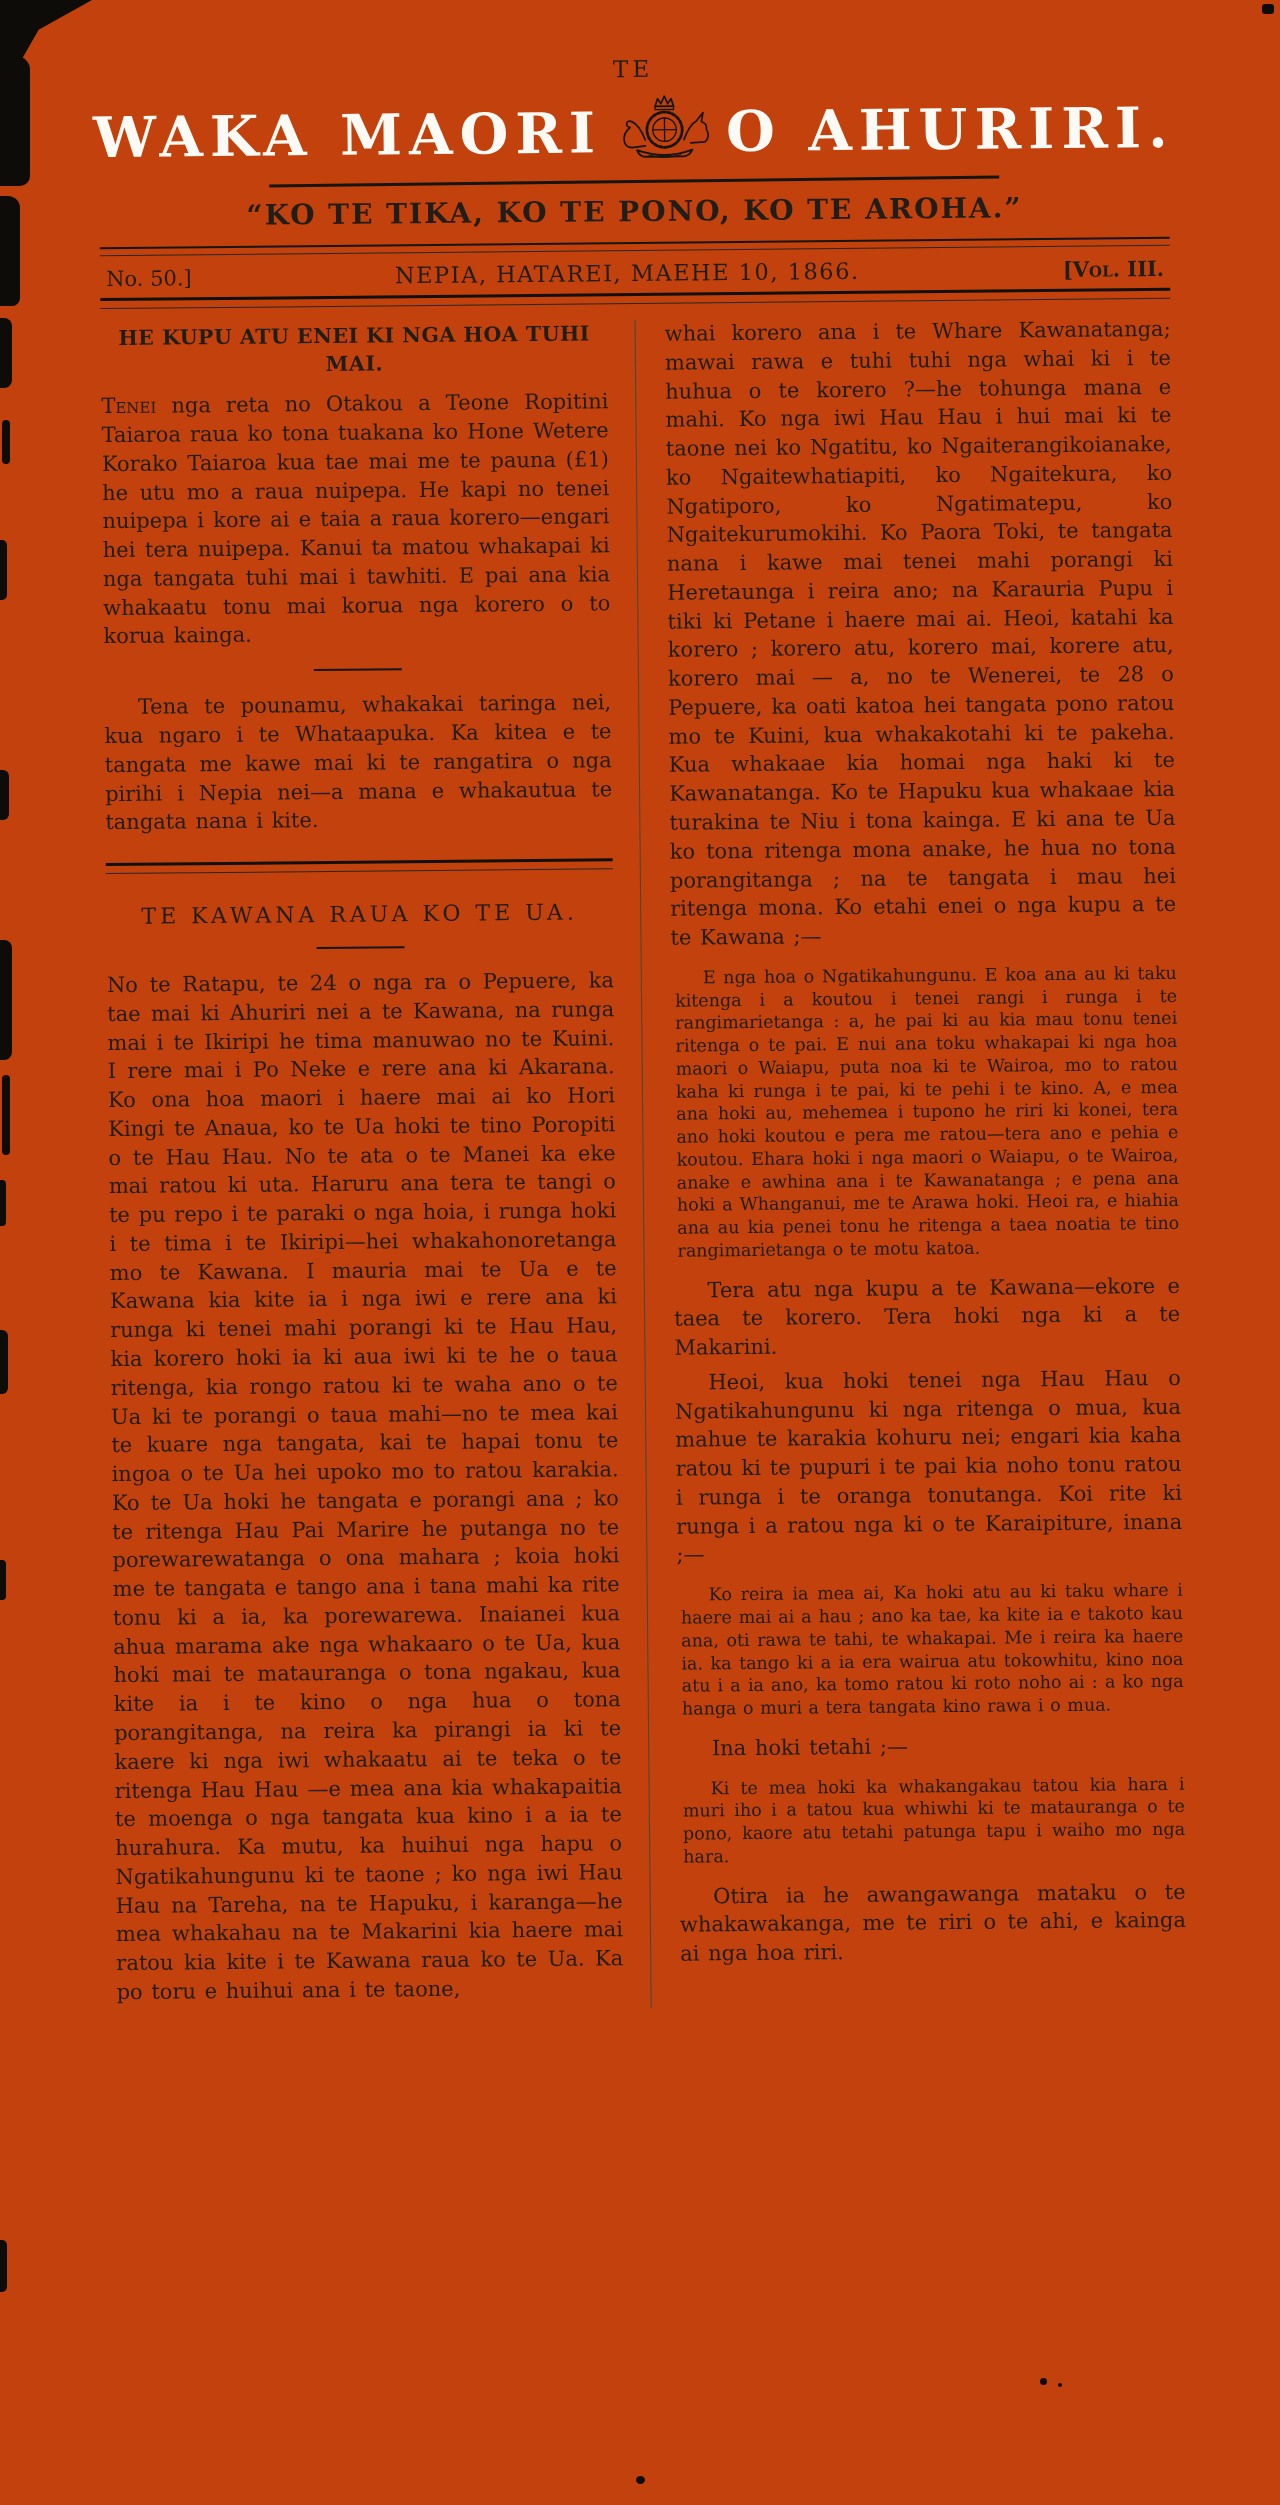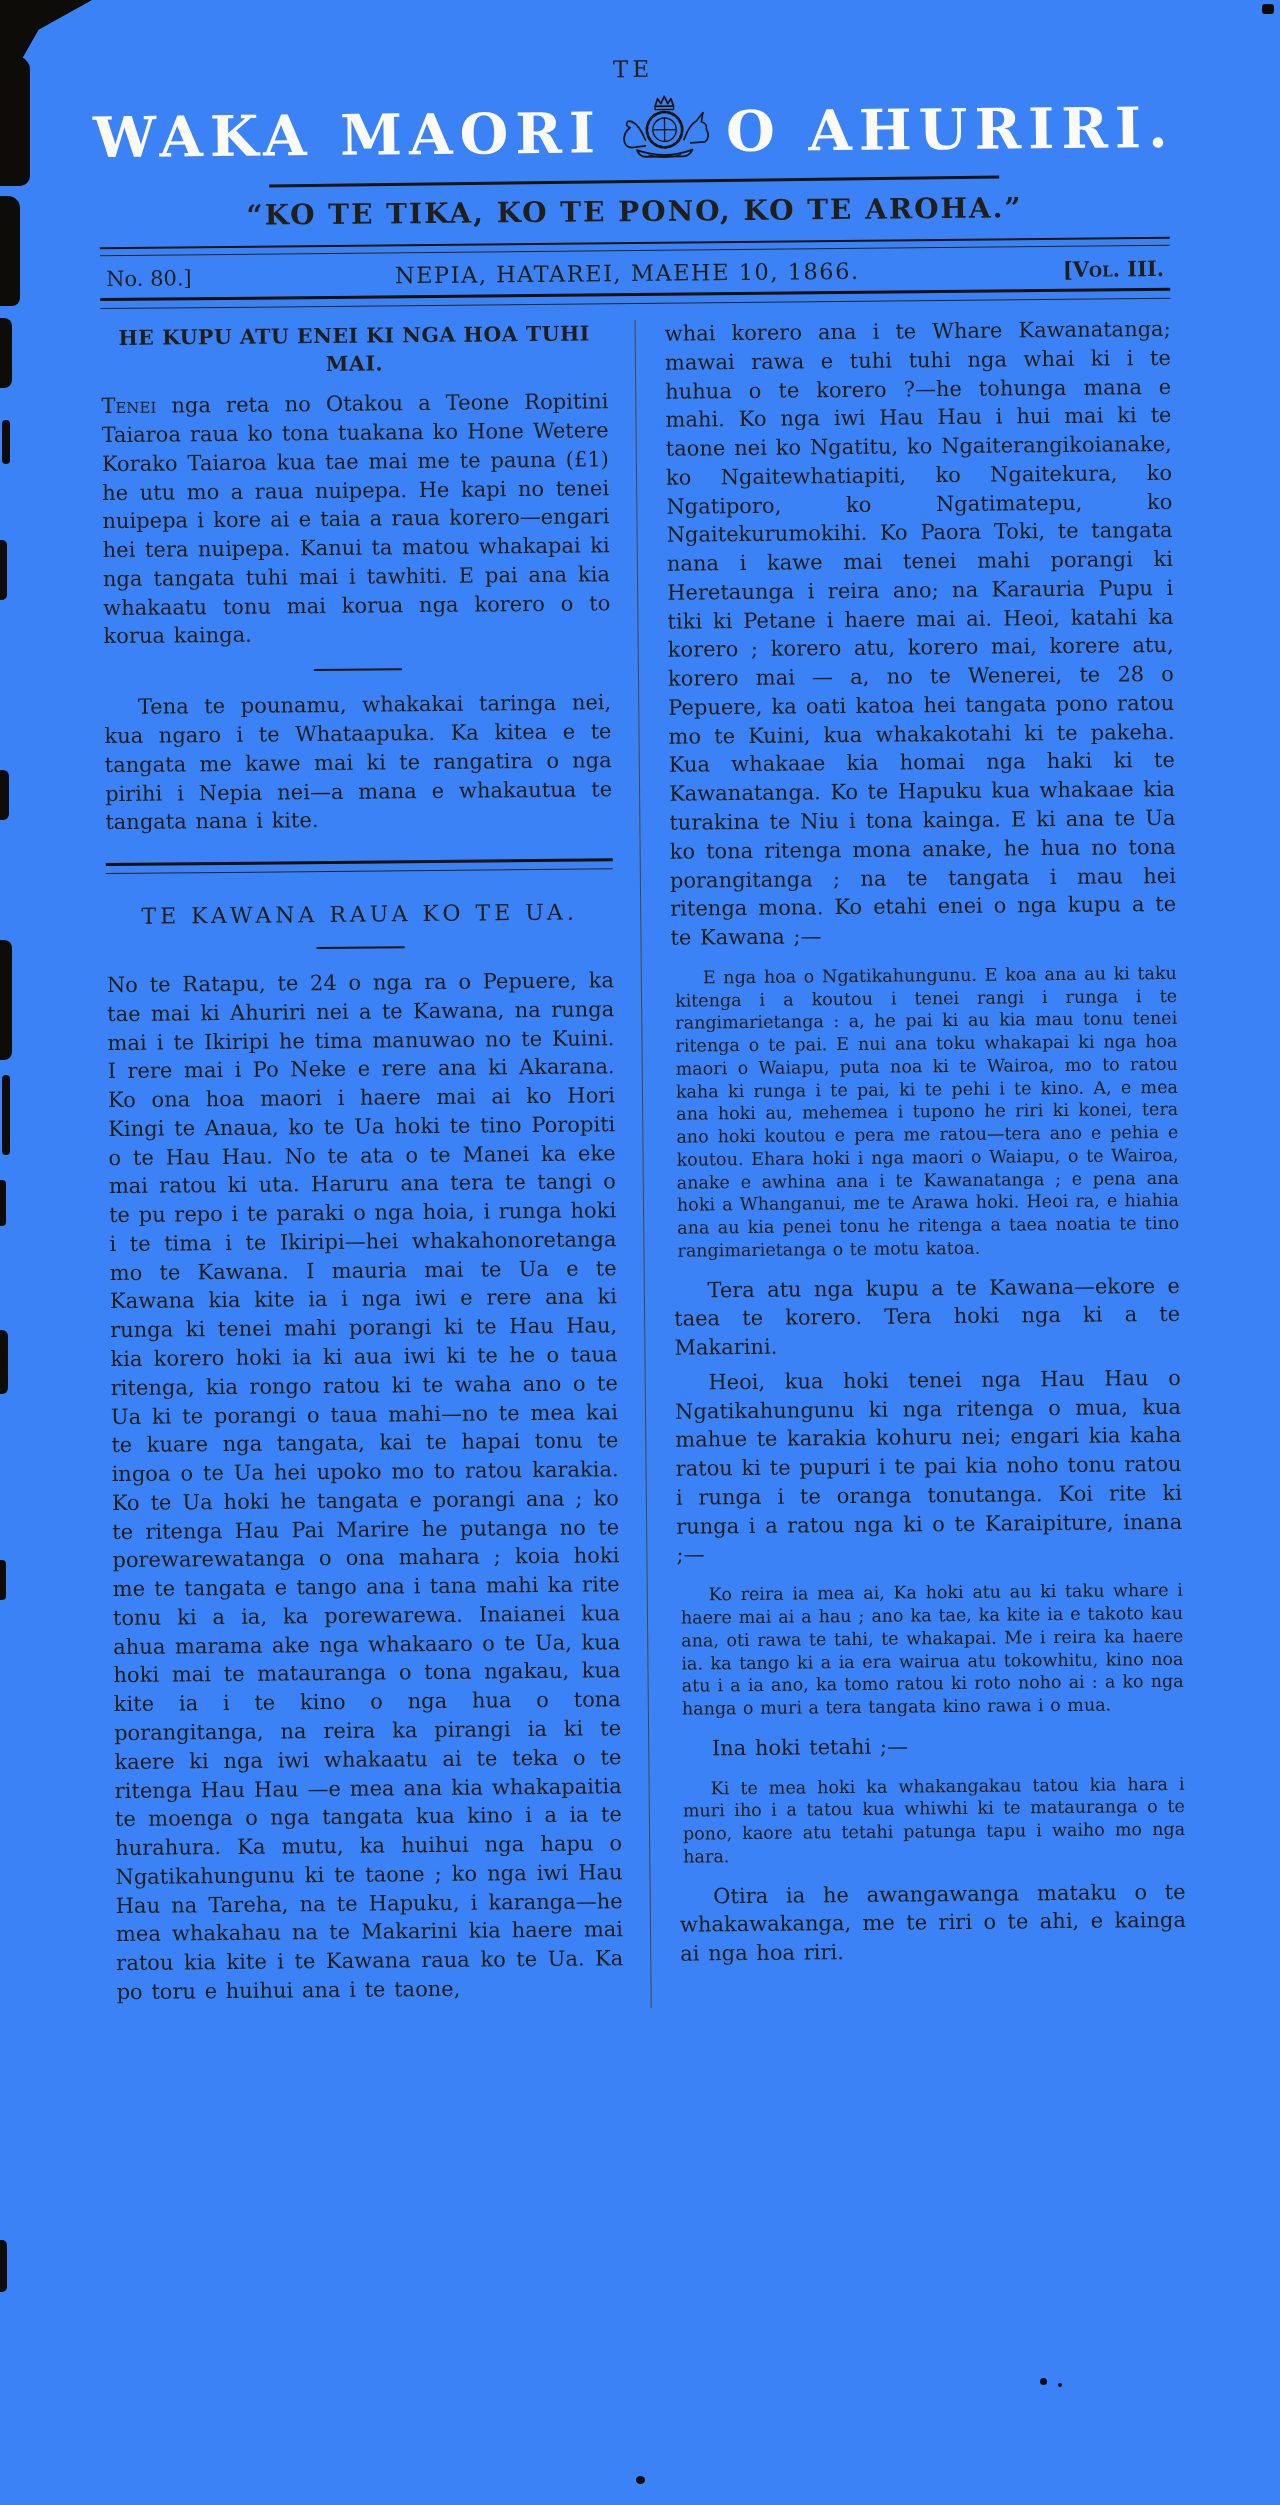--- a/index.html
+++ b/index.html
@@ -1,21 +1,21 @@
 <!DOCTYPE html>
 <html><head>
 <meta charset="utf-8">
 <style>
   html, body { margin:0; padding:0; }
   body {
     width:1280px; height:2505px; position:relative; overflow:hidden;
     background:#f4f3ec;
     font-family:"DejaVu Serif", serif;
   }
-  .page { position:absolute; inset:0; background:#3b82f6; }
+  .page { position:absolute; inset:0; background:#c2410c; }
   .content {
     position:absolute; left:98px; top:56px; width:1070px;
     color:#211d17;
     transform:rotate(-0.55deg); transform-origin:50% 0;
   }
   
   .kicker { text-align:center; font-size:23px; letter-spacing:4px; margin-bottom:4px; }
   .mast-row { display:flex; align-items:center; justify-content:center; gap:6px; height:92px; }
   .mast-text {
     font-weight:bold; font-size:56px; letter-spacing:7px; white-space:nowrap;
@@ -96,21 +96,21 @@
         </svg>
       </span>
       <span class="mast-text">O AHURIRI.</span>
     </div>
     <div class="mast-rule"></div>
 
     <div class="motto">“KO TE TIKA, KO TE PONO, KO TE AROHA.”</div>
 
     <div class="double-rule"></div>
     <div class="dateline">
-      <span class="issue">No. 80.]</span>
+      <span class="issue">No. 50.]</span>
       <span class="place-date">NEPIA, HATAREI, MAEHE 10, 1866.</span>
       <span class="vol">[Vol. III.</span>
     </div>
     <div class="double-rule heavy"></div>
 
     <div class="columns">
 
       <div class="col col-left">
         <h2 class="h-notice">HE KUPU ATU ENEI KI NGA HOA TUHI MAI.</h2>
         <p class="body"><span class="sc">Tenei</span><span> nga reta no Otakou a Teone Ropitini Taiaroa raua ko tona tuakana ko Hone Wetere Korako Taiaroa kua tae mai me te pauna (£1) he utu mo a raua nuipepa.  He kapi no tenei nuipepa i kore ai e taia a raua korero—engari hei tera nuipepa.  Kanui ta matou whakapai ki nga tangata tuhi mai i tawhiti.  E pai ana kia whakaatu tonu mai korua nga korero o to korua kainga.</span></p>

